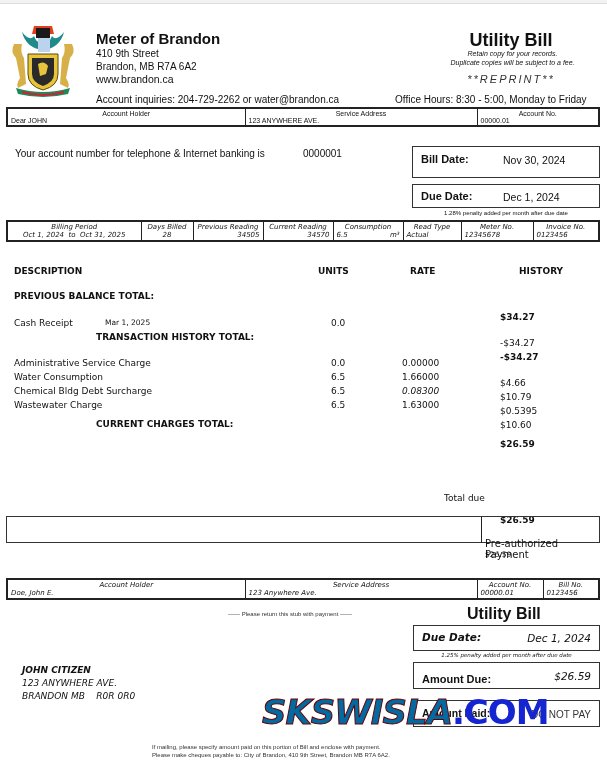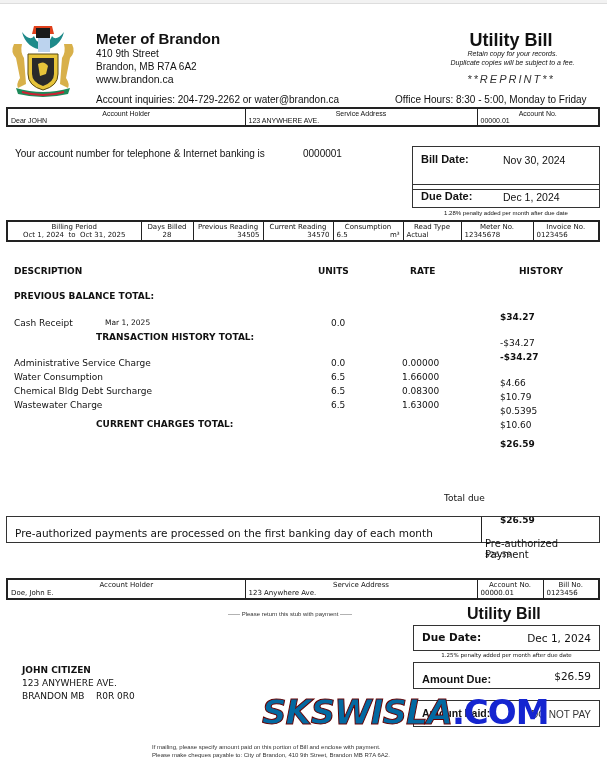--- a/index.html
+++ b/index.html
@@ -30,21 +30,21 @@
   .acct-num-line { left:15px; top:148px; font-size:10px; }
   .acct-num-val { left:303px; top:148px; font-size:10px; }
 
   .box { position:absolute; border:1.5px solid #333; }
   .box .lbl { position:absolute; left:8px; font-weight:bold; }
   .box .val { position:absolute; }
 
   .penalty { font-size:6px; text-align:center; }
 
   
-  .cal { font-family: "DejaVu Sans", sans-serif; }
+  .cal { font-family: "DejaVu Sans", sans-serif; font-style: italic; }
 
   
   .ch { font-size:9px; font-family:"DejaVu Sans", sans-serif; }
   .chb { font-size:9px; font-weight:bold; font-family:"DejaVu Sans", sans-serif; }
   .r { text-align:left;margin-top:20px; }
 
   .watermark { left:262px; top:692px; font-size:34px; font-weight:bold; font-family:"DejaVu Sans", sans-serif; letter-spacing:-1px; }
   .wm1 { color:#0369a1; -webkit-text-stroke:1px #600; font-style:italic; }
   .wm2 { color:#1525d0; font-style:normal; }
 </style>
@@ -99,21 +99,21 @@
       <span class="hd">Account No.</span>
       <span>00000.01</span>
     </td>
   </tr>
 </tbody>
   </table>
 
 <div class="abs acct-num-line">Your account number for telephone &amp; Internet banking is</div>
 <div class="abs acct-num-val">0000001</div>
 
-<div class="box" style="left:412px; top:146px; width:188px; height:44px;text-decoration:underline;">
+<div class="box" style="left:412px; top:146px; width:188px; height:32px;text-decoration:underline;">
   <span class="lbl" style="top:6px; font-size:11px;">Bill Date:</span>
   <span class="val" style="left:90px; top:7px; font-size:10.5px;">Nov 30, 2024</span>
 </div>
 
 <div class="box" style="left:412px; top:184px; width:188px; height:24px;">
   <span class="lbl" style="top:5px; font-size:11px;">Due Date:</span>
   <span class="val" style="left:90px; top:6px; font-size:10.5px;">Dec 1, 2024</span>
 </div>
 <div class="abs penalty" style="left:412px; top:210px; width:188px;">1.28% penalty added per month after due date</div>
 
@@ -185,39 +185,38 @@
     </div>
     <div>
       <div class="abs ch" style="left: 14px; top: 372px;">Water Consumption</div>
       <div class="abs ch" style="left: 331px; top: 372px;">6.5</div>
       <div class="abs ch" style="left: 402px; top: 372px;">1.66000</div>
       <div class="abs ch r" style="left: 500px; top: 372px; width: 62px;">$10.79</div>
     </div>
     <div>
       <div class="abs ch" style="left: 14px; top: 386px;">Chemical Bldg Debt Surcharge</div>
       <div class="abs ch" style="left: 331px; top: 386px;">6.5</div>
-      <div class="abs ch" style="left: 402px; top: 386px;">0.08300</div>
+      <div class="abs ch" style="left: 402px; top: 386px; font-style: italic;">0.08300</div>
       <div class="abs ch r" style="left: 500px; top: 386px; width: 62px;">$0.5395</div>
     </div>
     <div>
       <div class="abs ch" style="left: 14px; top: 400px;">Wastewater Charge</div>
       <div class="abs ch" style="left: 331px; top: 400px;">6.5</div>
       <div class="abs ch" style="left: 402px; top: 400px;">1.63000</div>
       <div class="abs ch r" style="left: 500px; top: 400px; width: 62px;">$10.60</div>
     </div>
   </div>
 
 <div class="abs chb" style="left:96px; top:419px;">CURRENT CHARGES TOTAL:</div>
 <div class="abs chb r" style="left:500px; top:419px; width:62px;">$26.59</div>
 
 <div class="abs ch" style="left:444px; top:493px;">Total due</div>
 <div class="abs chb r" style="left:500px; top:495px; width:62px;">$26.59</div>
 
 <div class="box" style="left:6px; top:516px; width:594px; height:27px; border-width:1px;">
-  <span class="abs ch" style="left:8px; top:10px; font-size:10.5px;">Pre-authorized payments are processed on the first banking day of each month</span>
   <div class="abs" style="left:474px; top:0; width:1px; height:26px; background:#222;"></div>
   <span class="abs ch r" style="left:478px; top:1px; width:110px; font-size:10px;">Pre-authorized Payment</span>
   <span class="abs ch r" style="left:478px; top:13px; width:110px; font-size:7.5px;">$26.59</span>
 </div>
 
 <table class="grid outer cal" style="left:6px; top:578px; width:594px;">
   <tbody>
       <tr>
     <td style="width:238px;">
       <span class="hd">Account Holder</span>

